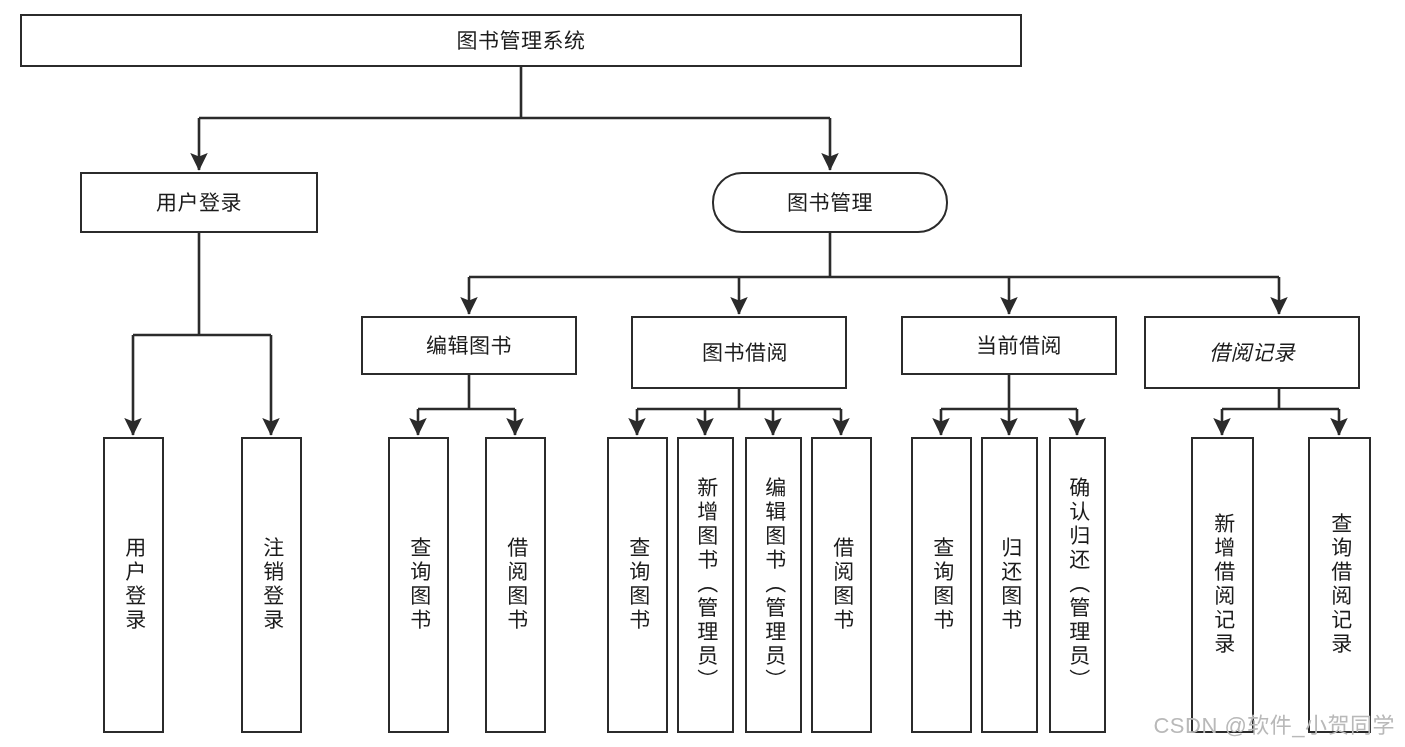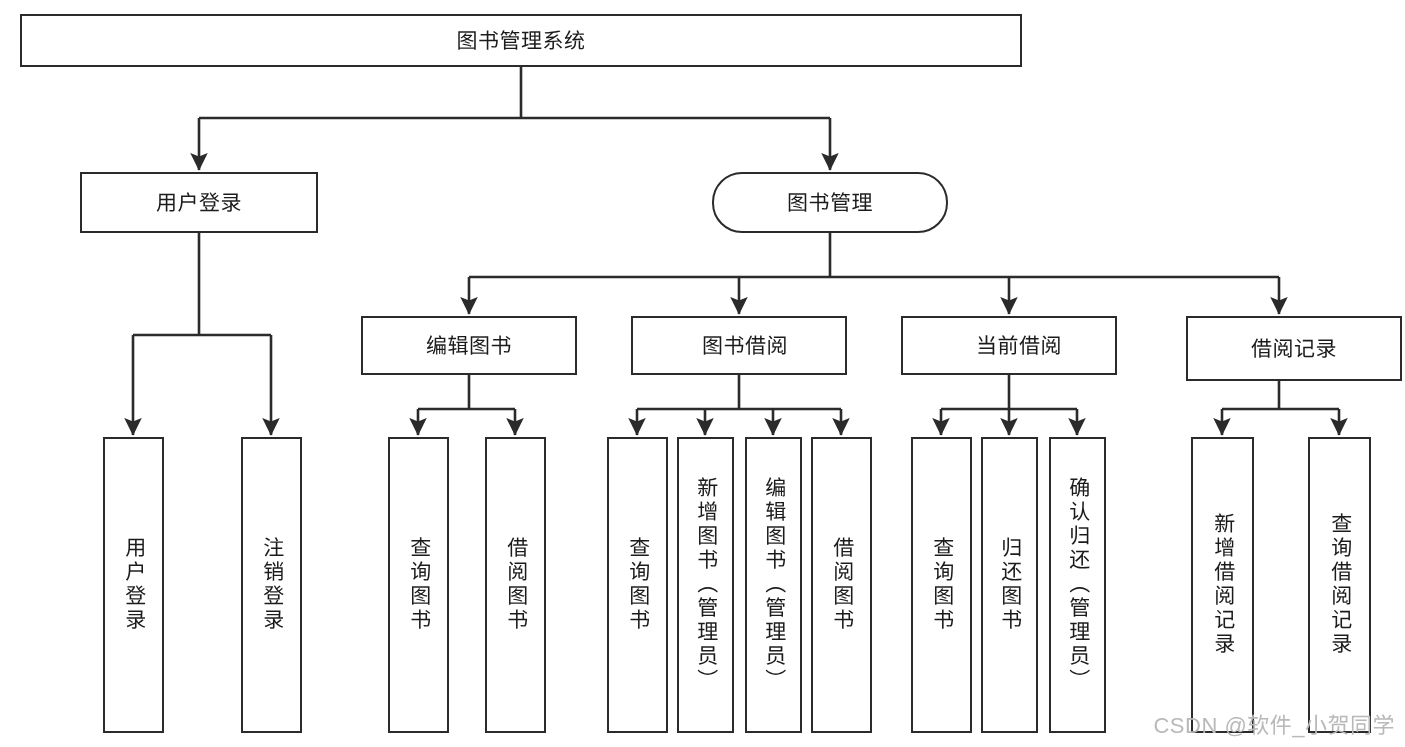--- a/index.html
+++ b/index.html
@@ -135,29 +135,29 @@
   </div>
 
   <div class="node horiz" style="left:712px; top:172px; width:236px; height:61px;border-radius:30px;">
     <span>图书管理</span>
   </div>
 
   <div class="node horiz" style="left:361px; top:316px; width:216px; height:59px;">
     <span>编辑图书</span>
   </div>
 
-  <div class="node horiz" style="left:631px; top:316px; width:216px; height:59px;padding-left:12px;">
+  <div class="node horiz" style="left:631px; top:316px; width:216px; height:73px;padding-left:12px;">
     <span>图书借阅</span>
   </div>
 
   <div class="node horiz" style="left:901px; top:316px; width:216px; height:59px;padding-left:20px;">
     <span>当前借阅</span>
   </div>
 
-  <div class="node horiz" style="left:1186px; top:316px; width:216px; height:65px;">
+  <div class="node horiz" style="left:1144px; top:316px; width:216px; height:73px;font-style:italic;">
     <span>借阅记录</span>
   </div>
 
   <div class="node vert" style="left: 103px; top: 437px; width: 61px; height: 296px; padding-top: 98px;">
     <span class="vert-text">用户登录</span>
   </div>
 
   <div class="node vert" style="left: 241px; top: 437px; width: 61px; height: 296px; padding-top: 98px;">
     <span class="vert-text">注销登录</span>
   </div>

